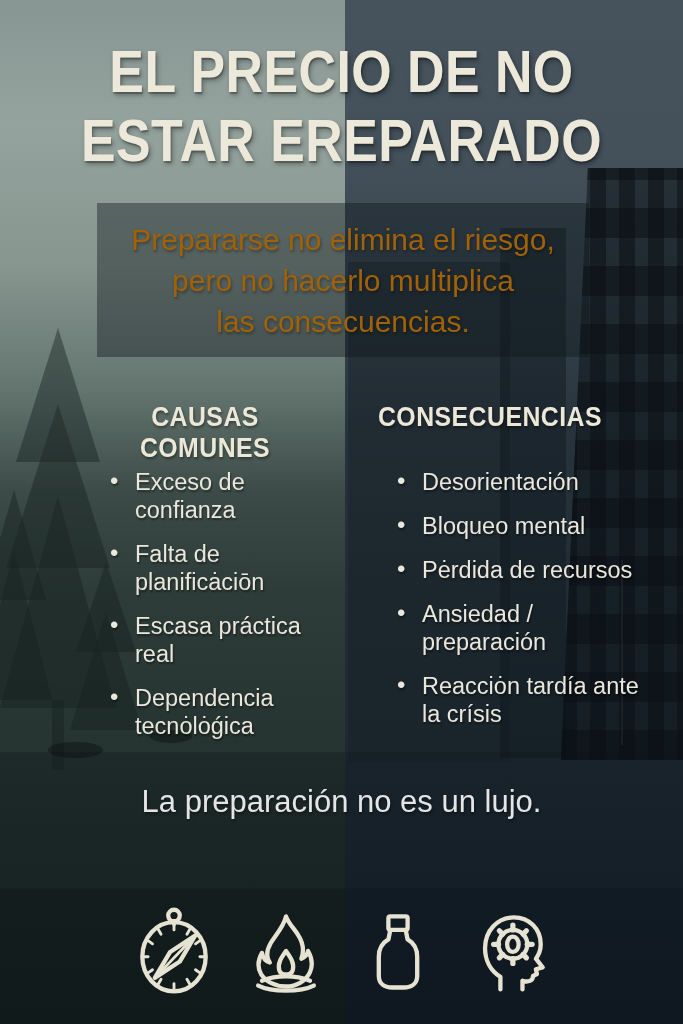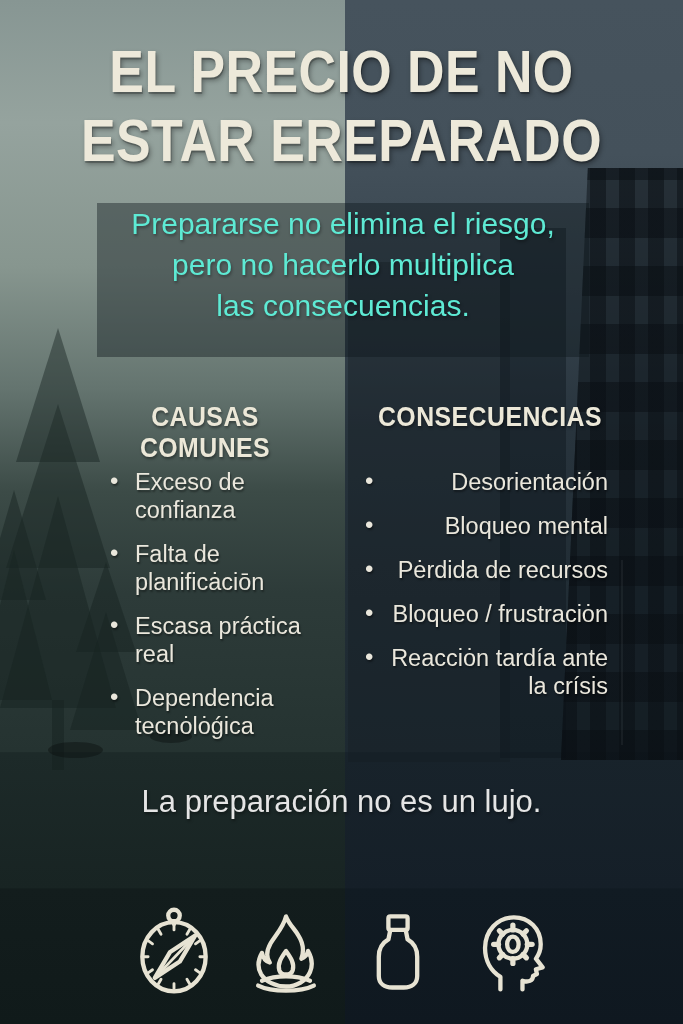--- a/index.html
+++ b/index.html
@@ -43,38 +43,38 @@
   .title{
     position:absolute;left:0;top:38px;width:683px;text-align:center;
     color:#ede9da;font-weight:700;font-size:59px;line-height:69px;
     transform:scaleX(.88);transform-origin:50% 0;
     letter-spacing:.5px;
     text-shadow:2px 3px 6px rgba(0,0,0,.35), 1px 2px 0 rgba(0,0,0,.22);
   }
   .intro-box{
     position:absolute;left:97px;top:203px;width:492px;height:154px;
     background:rgba(14,24,28,.42);
-    display:flex;flex-direction:column;
-    text-align:center;color:#5eead4;font-size:30px;line-height:41px;
+    display:flex;flex-direction:column;justify-content:center;
+    text-align:center;color:#a16207;font-size:30px;line-height:41px;
     text-shadow:1px 2px 3px rgba(0,0,0,.35);
   }
   .col-header{
     position:absolute;top:402px;color:#ece8d8;font-weight:700;font-size:27px;
     text-align:center;transform:scaleX(.92);letter-spacing:.5px;
     text-shadow:1px 2px 3px rgba(0,0,0,.4);
   }
   .col-header.left{left:75px;width:260px;}
   .col-header.right{left:360px;width:260px;}
   ul.blist{
     position:absolute;top:455px;margin:13px;padding:0;list-style:none;
     color:#eae7dc;font-size:23.5px;line-height:28px;
     text-shadow:1px 1.5px 2px rgba(0,0,0,.4);
   }
   ul.blist.left{left:95px;width:235px;}
-  ul.blist.right{left:350px;width:245px;text-align:right;}
+  ul.blist.right{left:382px;width:245px;}
   ul.blist li{position:relative;padding-left:27px;margin-bottom:16px;}
   ul.blist li::before{
     content:"\2022";position:absolute;left:2px;top:-1px;
     color:#eae7dc;font-size:24px;
   }
   .footer{
     position:absolute;left:0;top:780px;width:683px;text-align:center;
     color:#e5e5e5;font-size:31px;line-height:43px;
     text-shadow:1px 2px 3px rgba(0,0,0,.4);
   }
@@ -132,21 +132,21 @@
     <li>Exceso de confianza</li>
     <li>Falta de planificȧciōn</li>
     <li>Escasa práctica real</li>
     <li>Dependencia tecnȯlȯǵica</li>
   </ul>
 
   <ul class="blist right">
     <li>Desorientación</li>
     <li>Bloqueo mental</li>
     <li>Pėrdida de recursos</li>
-    <li>Bloqueo / frustraciȯn</li>
+    <li>Ansiedad / preparación</li>
     <li>Reacciȯn tardía ante la crísis</li>
   </ul>
 
   <div class="footer">
     <div>La preparación no es un lujo.</div>
   </div>
 
   <div class="icon-row">
 
     <svg viewBox="0 0 100 100">

